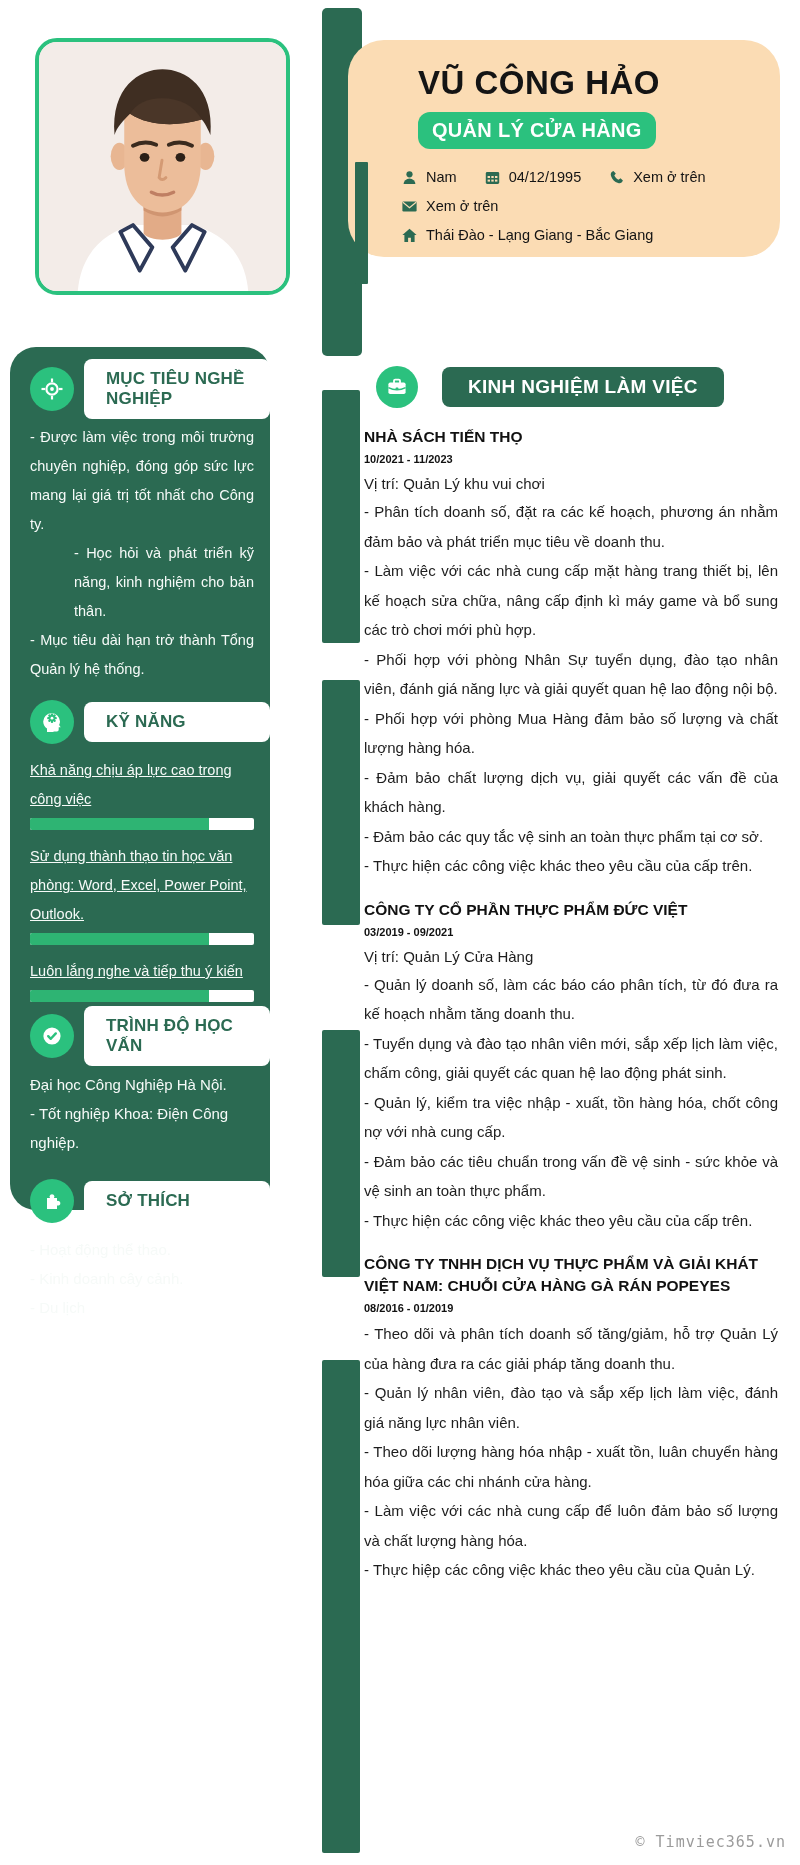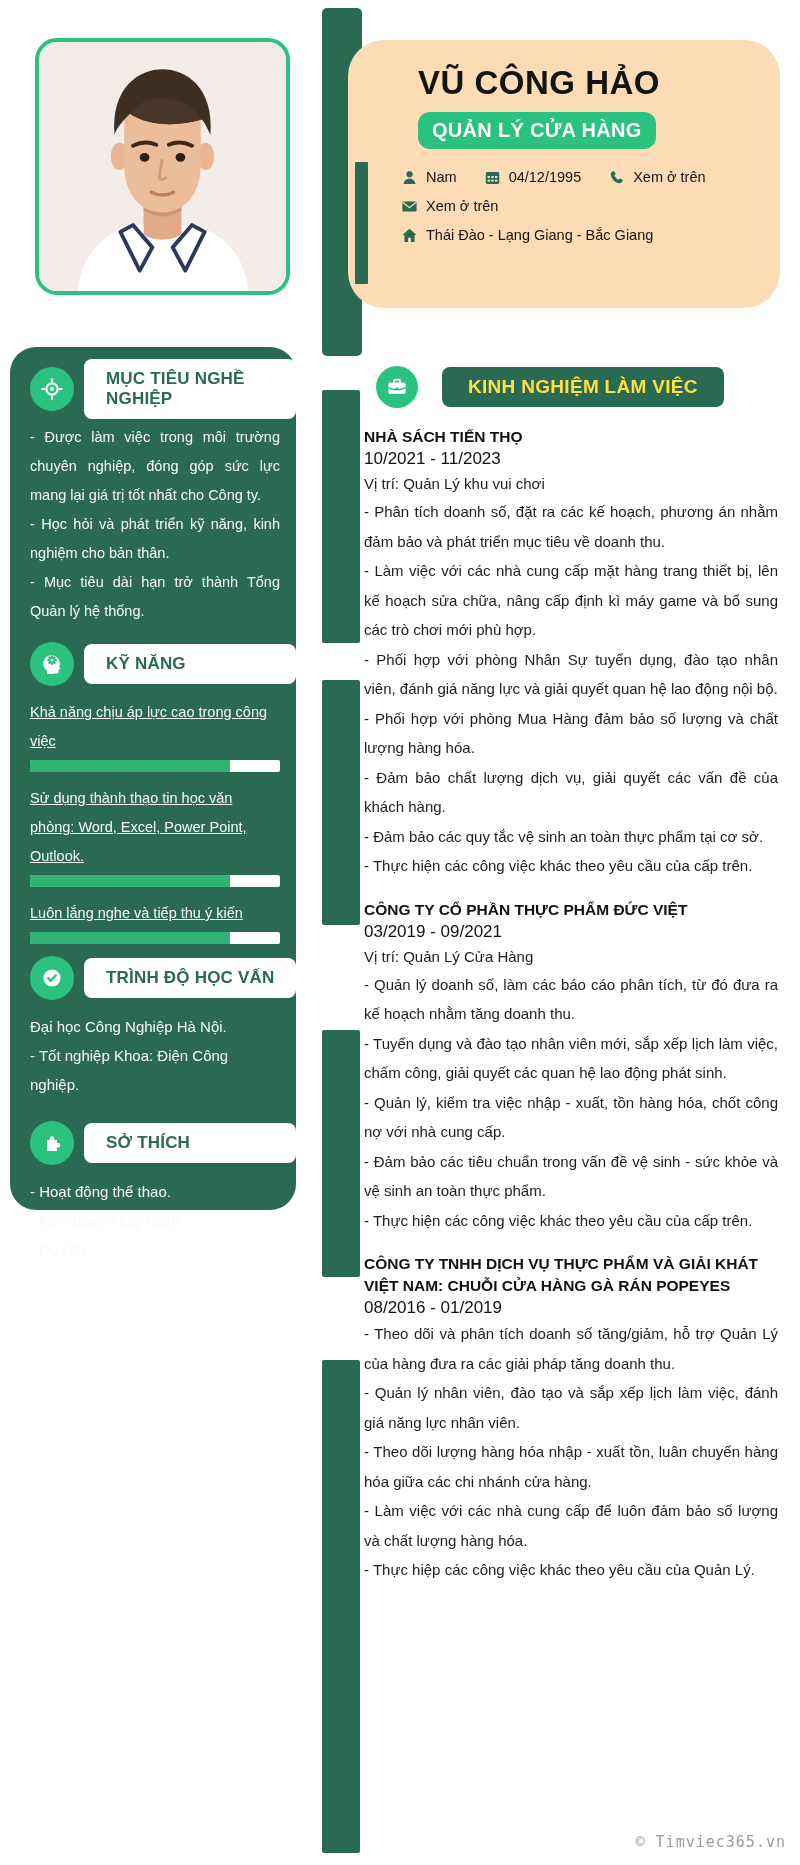--- a/index.html
+++ b/index.html
@@ -20,38 +20,38 @@
   
   .top-band{left:322px;top:8px;width:40px;height:348px;background:#2B6A52;border-radius:5px;z-index:1;}
   .rail{left:322px;width:38px;background:#2B6A52;border-radius:2px;z-index:1;}
   .rail.s1{top:390px;height:253px;}
   .rail.s2{top:680px;height:245px;}
   .rail.s3{top:1030px;height:247px;}
   .rail.s4{top:1360px;height:493px;}
 
   
   .peach{
-    left:348px;top:40px;width:432px;height:268px;background:#FBDCB4;
+    left:348px;top:40px;width:432px;height:217px;background:#FBDCB4;
     border-radius:36px;z-index:2;box-sizing:border-box;padding:20px 0 0 70px;
   }
   .peach-accent{position:absolute;left:7px;top:122px;width:13px;height:122px;background:#2B6A52;border-radius:1px;}
   .name{font-size:33px;font-weight:700;letter-spacing:0.5px;color:#141414;margin:4px 0 0;}
   .title-badge{
     display:inline-block;margin-top:10px;background:#2BC17E;color:#ffffff;
     font-size:20px;font-weight:700;padding:7px 14px;border-radius:12px;letter-spacing:0.3px;
   }
   .contact{margin:18px 0 0 -16px;font-size:14.5px;color:#141414;text-align:center;}
   .contact-row{display:flex;align-items:center;margin-bottom:9px;line-height:20px;}
   .contact-item{display:flex;align-items:center;margin-right:28px;}
   .c-icon{width:15px;height:15px;margin-right:9px;flex:none;}
   .c-icon svg{display:block;width:15px;height:15px;}
 
   
   .sidebar{
-    left:10px;top:347px;width:286px;height:863px;background:#2B6A52;border-radius:26px;
+    left:10px;top:347px;width:260px;height:863px;background:#2B6A52;border-radius:26px;
     box-sizing:border-box;padding:20px 16px 0 20px;color:#f6faf8;z-index:2;
   }
   .sec-head{display:flex;align-items:center;height:44px;margin-right:-16px;}
   .icon-circle{
     width:44px;height:44px;border-radius:50%;background:#2BC17E;flex:none;
     display:flex;align-items:center;justify-content:center;margin-right:10px;
   }
   .icon-circle svg{display:block;}
   .pill{
     flex:1;background:#ffffff;color:#2B6A52;font-weight:700;font-size:17px;
@@ -64,26 +64,26 @@
   .skill{margin-top:2px;}
   .skill-label{font-size:14.5px;line-height:29px;margin:0;text-decoration:underline;}
   .bar-track{height:12px;background:#ffffff;border-radius:2px;margin:4px 0 12px;overflow:hidden;}
   .bar-fill{height:100%;background:#2EB473;}
 
   
   .exp{left:364px;top:352px;width:420px;box-sizing:border-box;padding-right:6px;z-index:2;}
   .exp-head{display:flex;align-items:center;margin:14px 0 0 12px;}
   .exp-head .icon-circle{width:42px;height:42px;}
   .exp-pill{
-    background:#2B6A52;color:#fde047;font-weight:700;font-size:19px;
+    background:#2B6A52;color:#ffffff;font-weight:700;font-size:19px;
     padding:9px 26px;border-radius:8px;margin-left:14px;letter-spacing:0.3px;
   }
   .job{margin-top:18px;}
   .company{font-size:15.5px;font-weight:700;line-height:22px;margin:0;color:#111;}
-  .period{font-size:17px;font-weight:400;line-height:22px;margin:0;color:#111;}
+  .period{font-size:11px;font-weight:700;line-height:22px;margin:0;color:#111;}
   .position{font-size:15px;line-height:27px;margin:0;color:#1d1d1d;}
   .bullet{font-size:15px;line-height:29.5px;margin:0;text-align:justify;color:#1d1d1d;}
 
   
   .footer{
     top:1833px;right:14px;font-family:"DejaVu Sans Mono","Liberation Mono",monospace;
     font-size:15px;color:#9b9b9b;letter-spacing:1px;z-index:2;
   }
 </style>
 </head>
@@ -195,21 +195,21 @@
           <circle cx="12" cy="12" r="1.9" fill="#ffffff"></circle>
           <line x1="12" y1="1.5" x2="12" y2="5" stroke="#ffffff" stroke-width="2.2"></line>
           <line x1="12" y1="19" x2="12" y2="22.5" stroke="#ffffff" stroke-width="2.2"></line>
           <line x1="1.5" y1="12" x2="5" y2="12" stroke="#ffffff" stroke-width="2.2"></line>
           <line x1="19" y1="12" x2="22.5" y2="12" stroke="#ffffff" stroke-width="2.2"></line>
         </svg>
     </span>
     <span class="pill">MỤC TIÊU NGHỀ NGHIỆP</span>
   </div>
   <p class="side-par">- Được làm việc trong môi trường chuyên nghiệp, đóng góp sức lực mang lại giá trị tốt nhất cho Công ty.</p>
-  <p class="side-par" style="margin-top:0;">- Học hỏi và phát triển kỹ năng, kinh nghiệm cho bản thân.</p>
+  <p class="side-par" style="margin-top:0;margin-left:44px;">- Học hỏi và phát triển kỹ năng, kinh nghiệm cho bản thân.</p>
   <p class="side-par" style="margin-top:0;">- Mục tiêu dài hạn trở thành Tổng Quản lý hệ thống.</p>
 
   <div class="sec-head sec-gap">
     <span class="icon-circle">
       <svg width="24" height="24" viewBox="0 0 24 24">
         <path d="M7,22 v-3.4 C4.6,17 3.2,14.4 3.2,11.6 A8.4,8.4 0 0 1 20,11.6 c0,1.2 -0.4,2.3 -0.9,3.3 l1.6,2.3 h-2 v2.6 a1.8,1.8 0 0 1 -1.8,1.8 h-3.4 V22 Z" fill="#ffffff"></path>
         <g>
           <rect x="10.9" y="3.4" width="2.2" height="9.6" rx="0.8" fill="#2BC17E" transform="rotate(0 12 8.2)"></rect>
           <rect x="10.9" y="3.4" width="2.2" height="9.6" rx="0.8" fill="#2BC17E" transform="rotate(45 12 8.2)"></rect>
           <rect x="10.9" y="3.4" width="2.2" height="9.6" rx="0.8" fill="#2BC17E" transform="rotate(90 12 8.2)"></rect>

